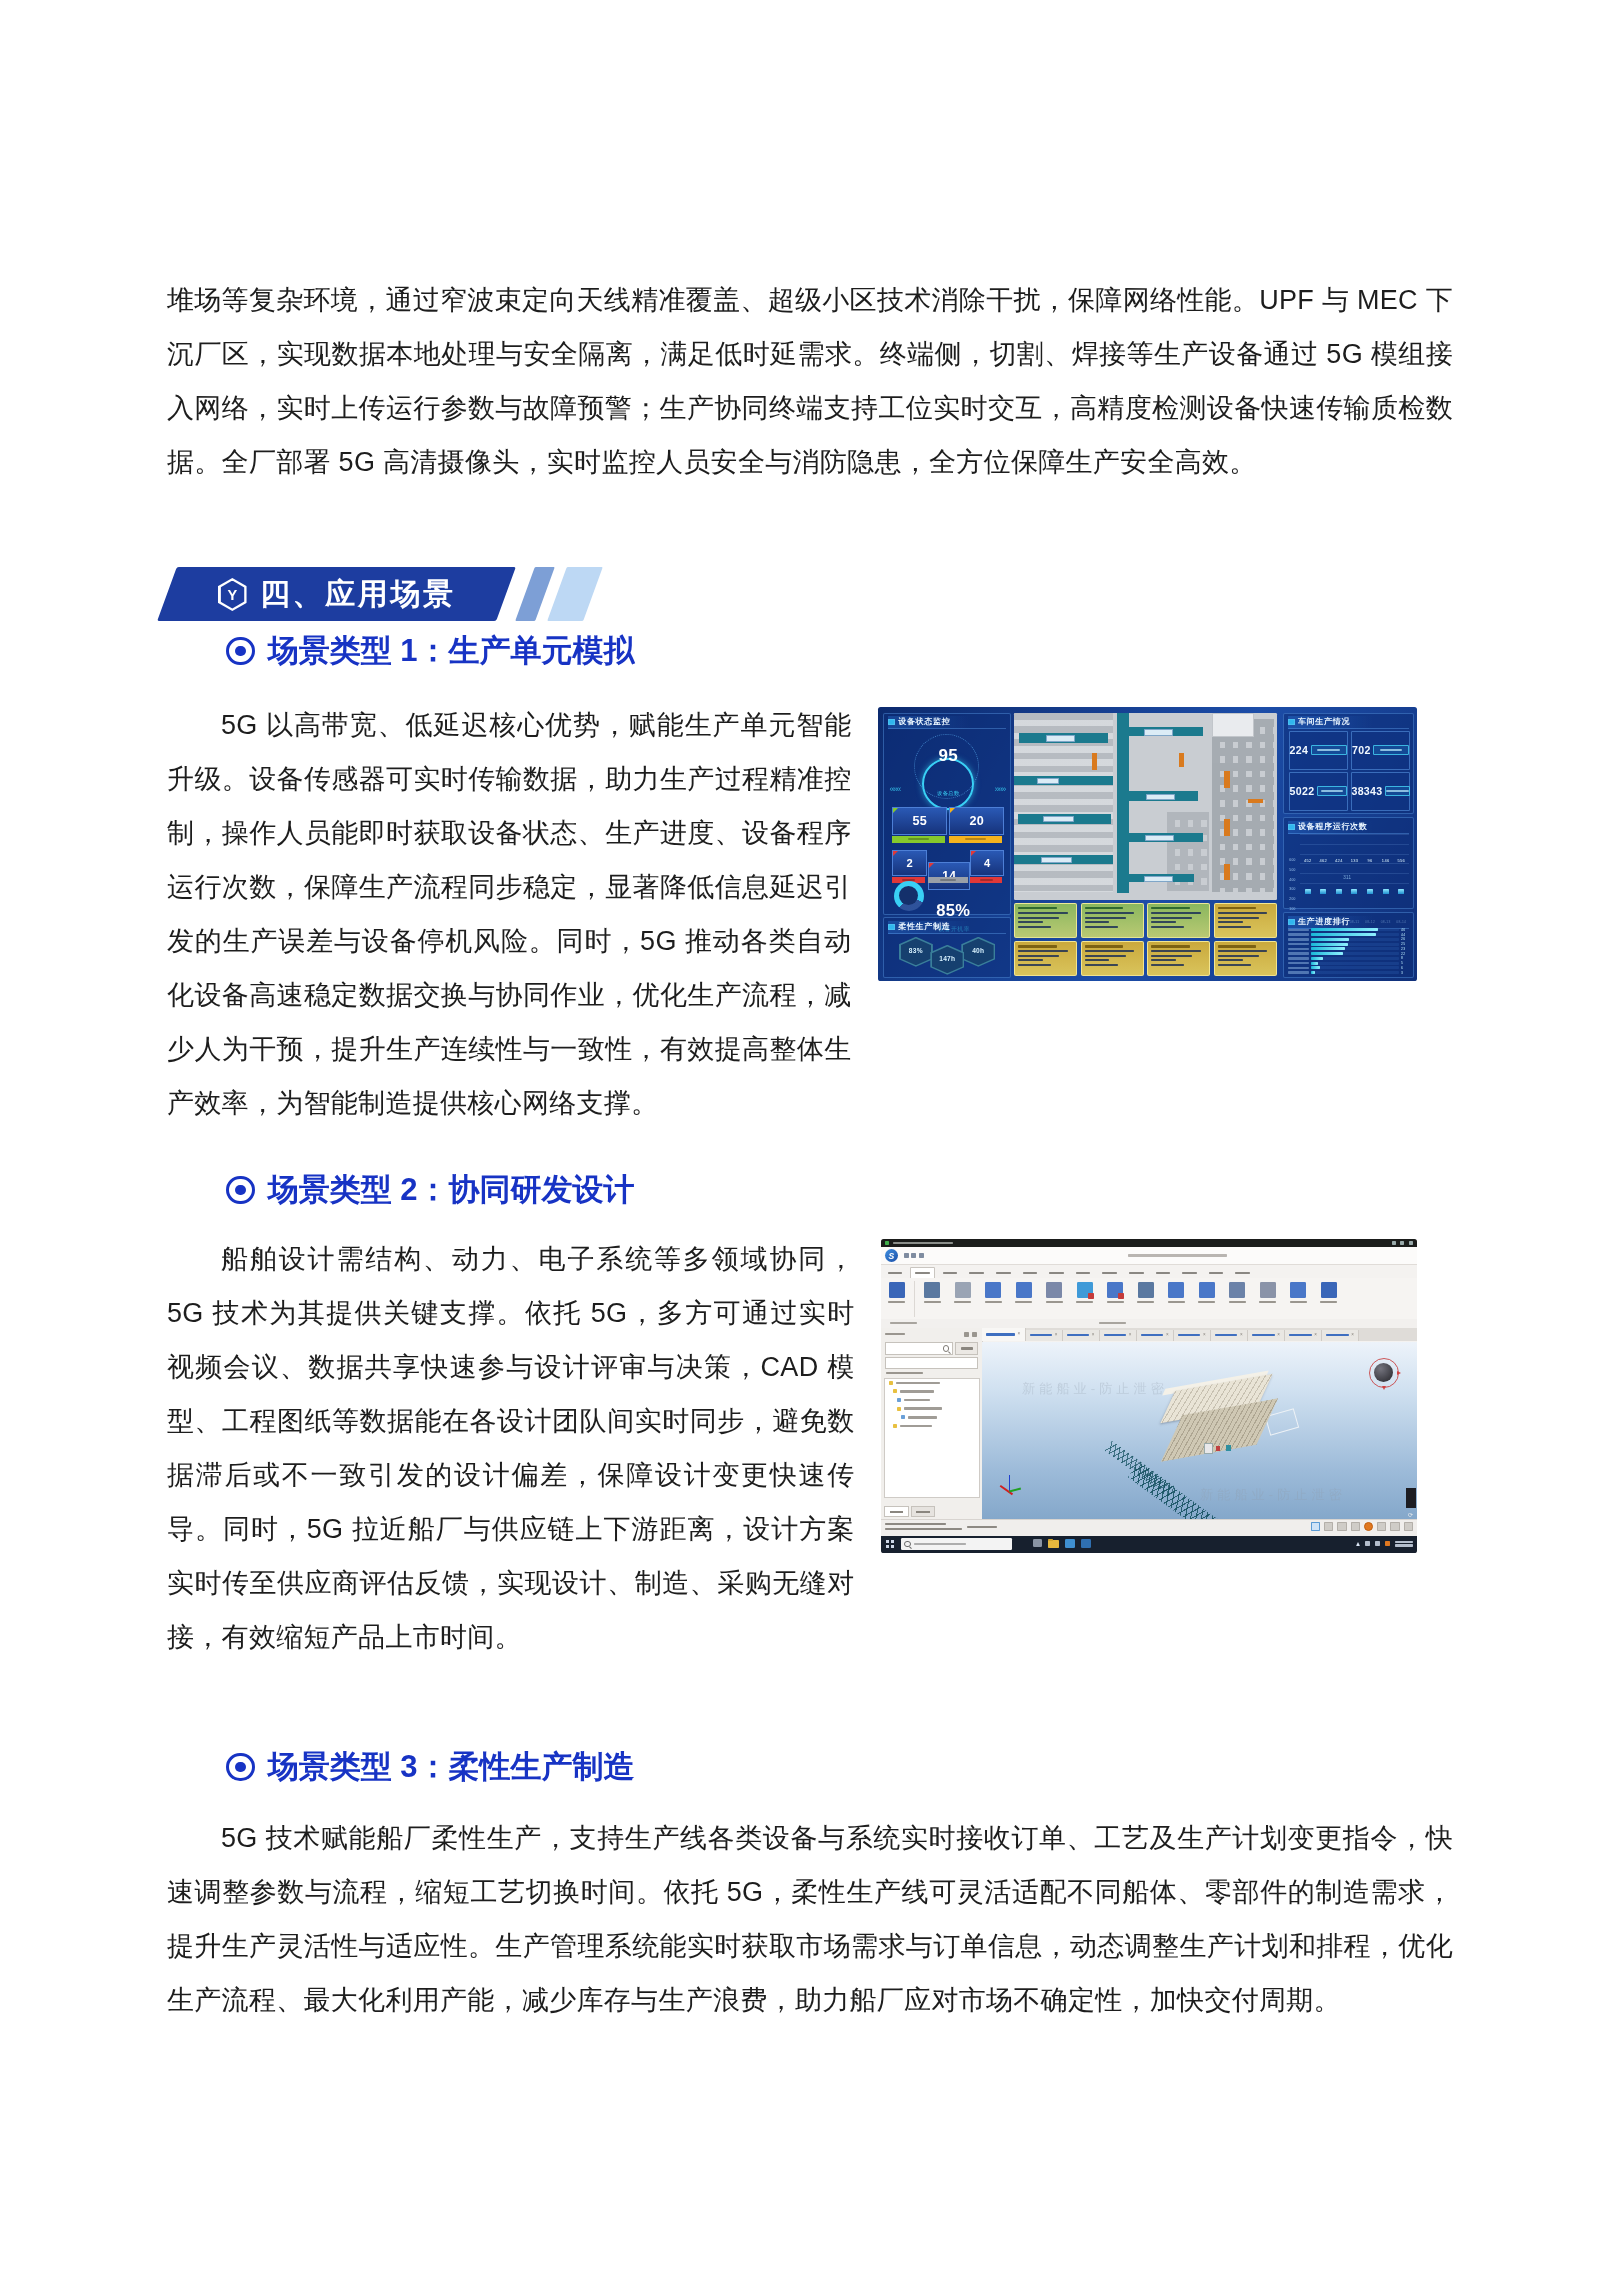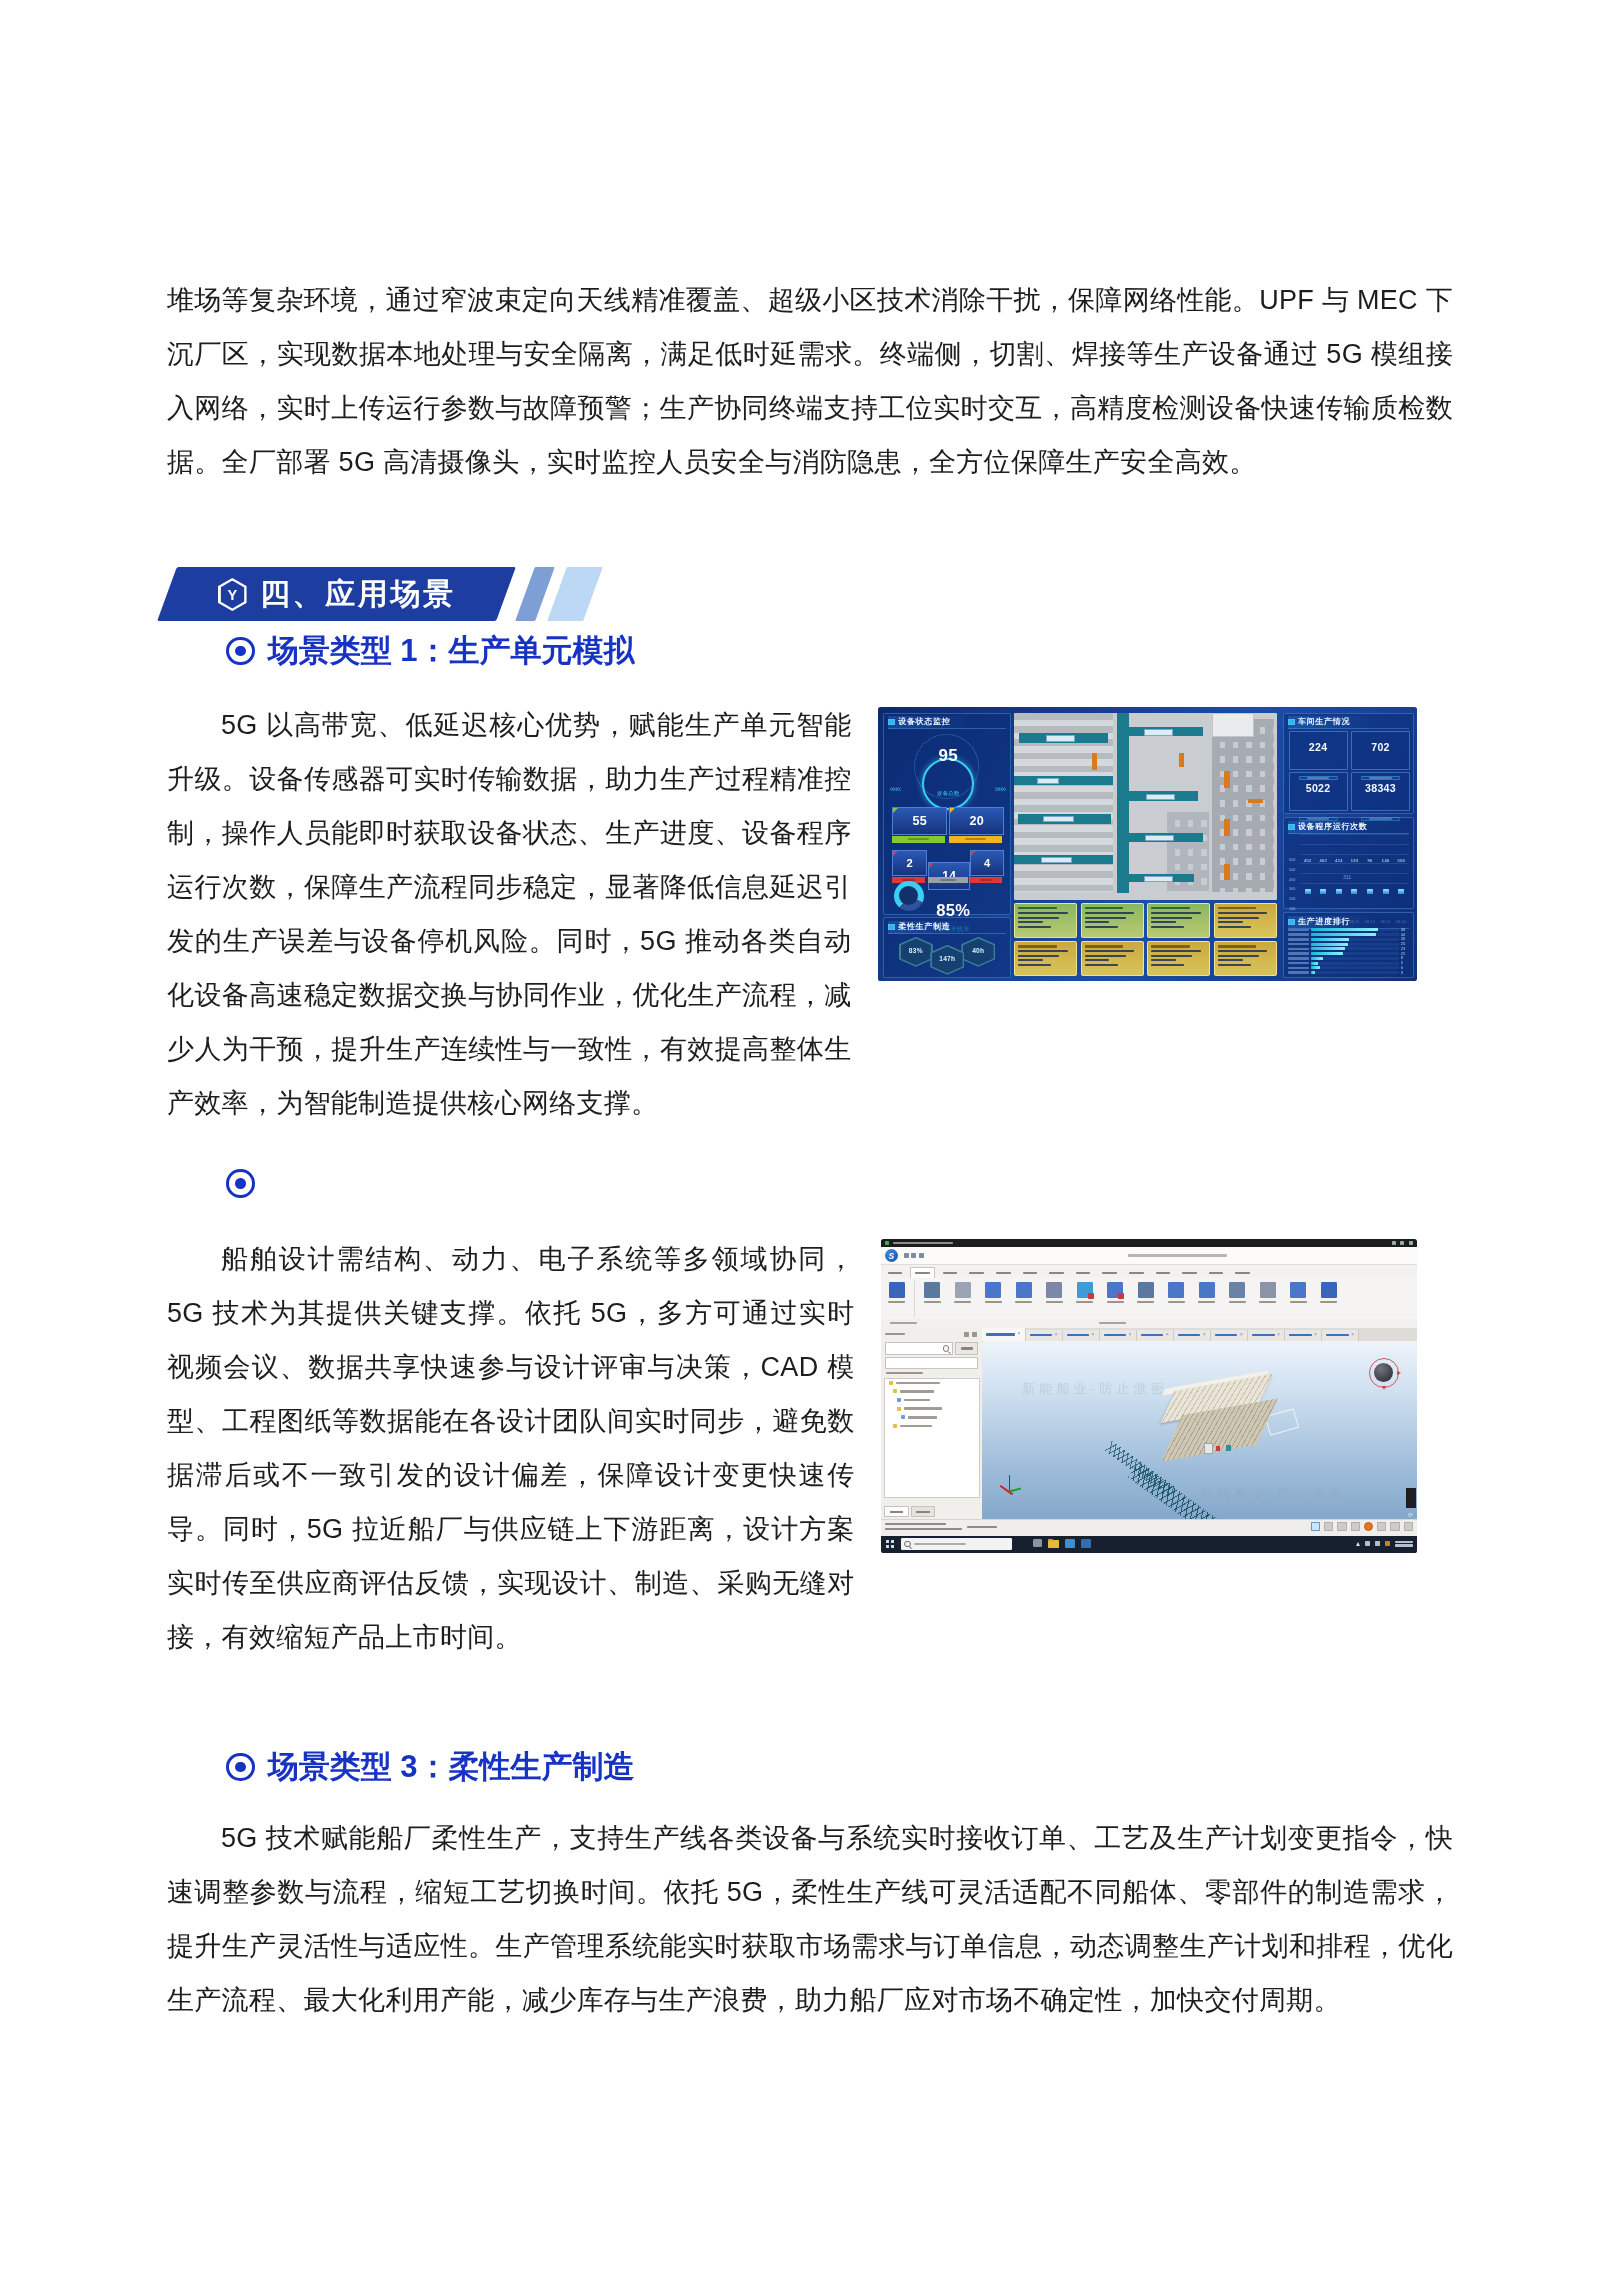--- a/index.html
+++ b/index.html
@@ -63,21 +63,21 @@
   .ratebig{position:absolute;color:#fff;font-size:16.5px;font-weight:bold;}
   .ratelab{position:absolute;color:#39d0f5;font-size:6px;}
   .hexa{position:absolute;clip-path:polygon(50% 0,100% 25%,100% 75%,50% 100%,0 75%,0 25%);
     background:#3a7f9a;display:flex;align-items:center;justify-content:center;}
   .hexa .in{width:calc(100% - 3.3px);height:calc(100% - 3.3px);background:#16406f;
     clip-path:polygon(50% 0,100% 25%,100% 75%,50% 100%,0 75%,0 25%);
     display:flex;flex-direction:column;align-items:center;justify-content:center;gap:1.3px;}
   .hexa .v{color:#d8f2ff;font-size:6.6px;font-weight:bold;}
   .hexa .l{width:14.6px;height:1.3px;background:rgba(120,220,255,.6);}
   .wbox{position:absolute;width:57px;height:37px;border:0.7px solid rgba(110,180,255,0.45);border-radius:1.3px;
-    display:flex;flex-direction:column;align-items:center;justify-content:center;gap:2.6px;
+    display:flex;flex-direction:row;align-items:center;justify-content:center;gap:2.6px;
     background:rgba(16,50,130,0.45);}
   .wval{color:#f2f9ff;font-size:10.6px;font-weight:bold;}
   .wpill{width:37px;height:7.3px;border:0.7px solid rgba(70,210,245,.8);border-radius:1.3px;
     background:rgba(40,180,240,0.18);display:flex;align-items:center;justify-content:center;}
   .wpill i{display:block;width:22.5px;height:2px;background:rgba(190,240,255,.7);border-radius:1.3px;}
   
   .map{position:absolute;left:136px;top:5.3px;width:263px;height:187px;background:#c9cdd2;border-radius:1.3px;overflow:hidden;}
   .mrows{position:absolute;background:repeating-linear-gradient(180deg,#b4b9bf 0 6.6px,#d6dade 6.6px 13.2px);opacity:.9;}
   .mgrid{position:absolute;background:
     repeating-linear-gradient(90deg,#9aa0a7 0 8px,transparent 8px 13.2px),
@@ -583,20 +583,21 @@
               <span class="hval">3</span>
             </div>
           </div>
       </div>
     </div>
     <p class="indent">5G 以高带宽、低延迟核心优势，赋能生产单元智能升级。设备传感器可实时传输数据，助力生产过程精准控制，操作人员能即时获取设备状态、生产进度、设备程序运行次数，保障生产流程同步稳定，显著降低信息延迟引发的生产误差与设备停机风险。同时，5G 推动各类自动化设备高速稳定数据交换与协同作业，优化生产流程，减少人为干预，提升生产连续性与一致性，有效提高整体生产效率，为智能制造提供核心网络支撑。</p>
   </div>
 
   <div class="shead" style="top:1169px;">
     <span class="bullet"></span>
+    <span>场景类型 2：协同研发设计</span>
   </div>
 
   <div class="bodytext" style="top:1232px;">
 
     <div class="shot shot-cad">
       <div class="cad-titlebar">
         <span class="dot"></span>
           <span class="tbar"></span>
         <span class="wbtns">
             <i></i>

